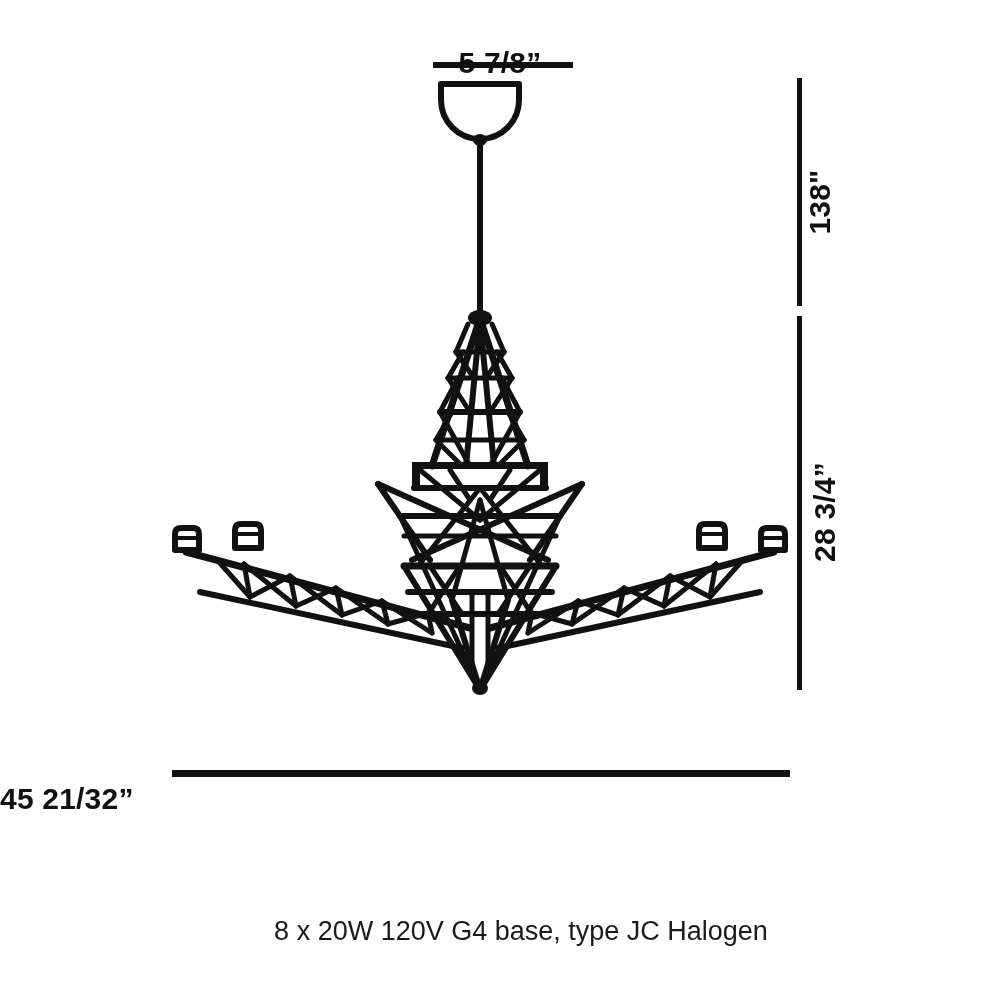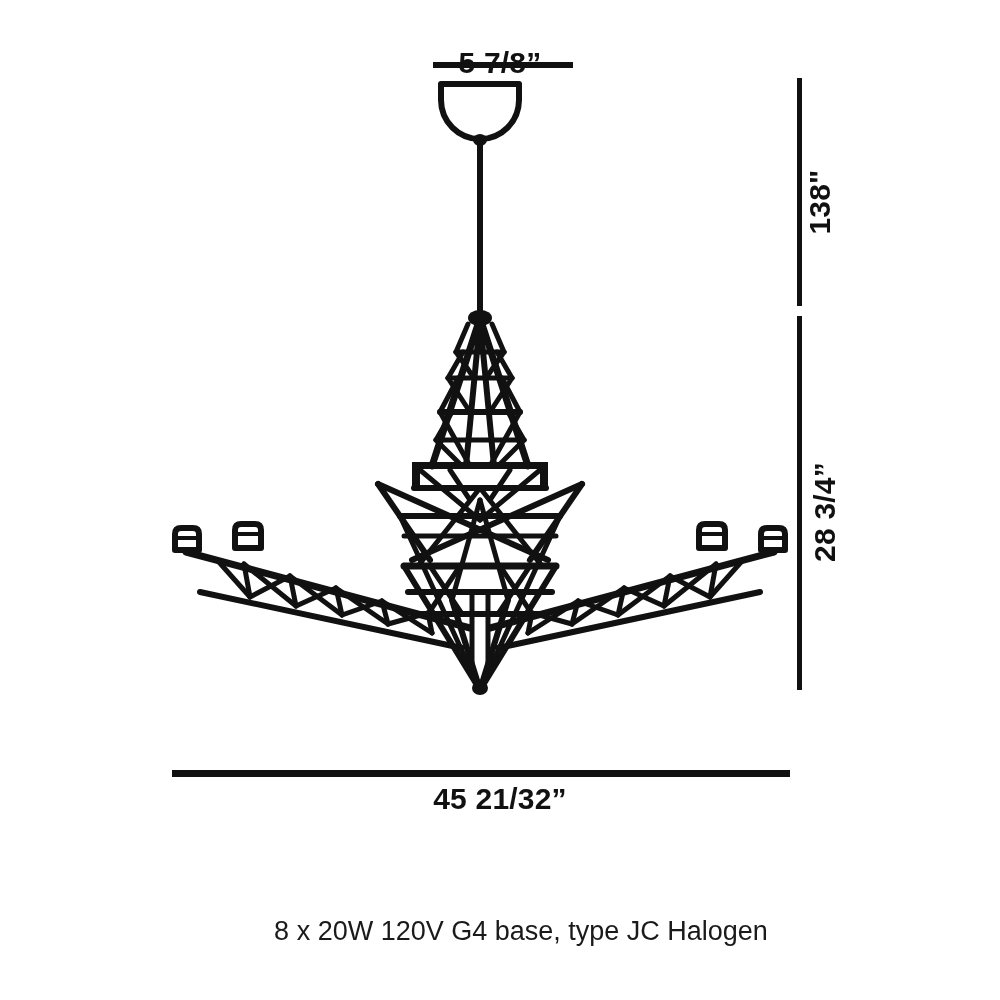--- a/index.html
+++ b/index.html
@@ -43,21 +43,21 @@
     top: 24px;
     width: 1000px;
     text-align: center;
     font-size: 30px;
     margin-top: 22px;
   }
   #label-width {
     left: 0;
     top: 782px;
     width: 1000px;
-    text-align: center;
+    text-align: left;
     font-size: 30px;
   }
   .dim-vert {
     position: absolute;
     transform-origin: 50% 50%;
     transform: rotate(-90deg);
     font-size: 30px;
     text-align: center;
   }
   #label-drop {

